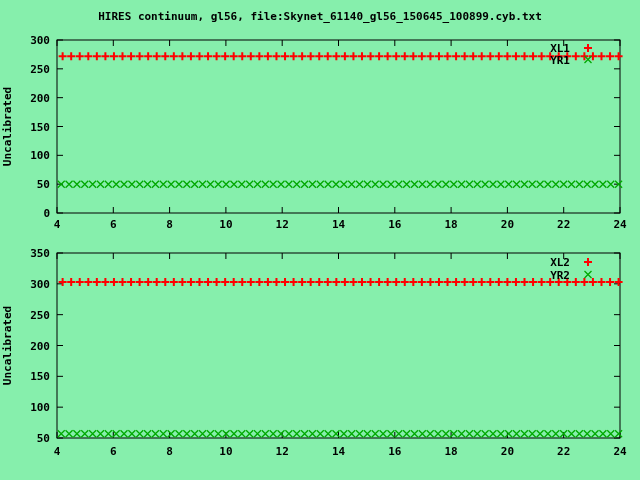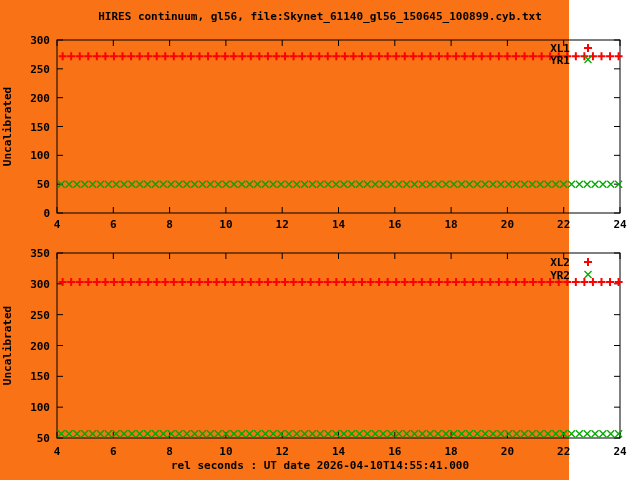--- a/index.html
+++ b/index.html
@@ -3,22 +3,22 @@
 <meta charset="utf-8">
 <style>
   html, body {
     margin: 0; padding: 0;
     width: 640px; height: 480px;
     background: #ffffff;
     overflow: hidden;
   }
   #window {
     position: relative;
-    width: 569px; height: 480px;
-    background: #f97316;
+    width: 640px; height: 480px;
+    background: #86efac;
     font-family: "DejaVu Sans Mono", "Liberation Mono", monospace;
   }
   .title-text {
     position: absolute;
     top: 10px; left: 0;
     width: 640px;
     text-align: center;
     font-size: 11px;
     font-weight: bold;
     color: #000000;
@@ -450,14 +450,13 @@
           <path d="M 599.3919366197183 430.18333333333334 L 606.3919366197183 437.18333333333334 M 606.3919366197183 430.18333333333334 L 599.3919366197183 437.18333333333334" stroke="#00a800" fill="none" stroke-width="1.3"></path>
           <path d="M 607.242218309859 430.18333333333334 L 614.242218309859 437.18333333333334 M 614.242218309859 430.18333333333334 L 607.242218309859 437.18333333333334" stroke="#00a800" fill="none" stroke-width="1.3"></path>
           <path d="M 615.0924999999999 430.18333333333334 L 622.0924999999999 437.18333333333334 M 622.0924999999999 430.18333333333334 L 615.0924999999999 437.18333333333334" stroke="#00a800" fill="none" stroke-width="1.3"></path>
         </g>
         <text x="570" y="266" text-anchor="end">XL2</text>
         <path d="M 584 262 H 592 M 588 258 V 266" stroke="#ff0000" fill="none" stroke-width="2"></path>
         <text x="570" y="278.5" text-anchor="end">YR2</text>
         <path d="M 584.5 271 L 591.5 278 M 591.5 271 L 584.5 278" stroke="#00a800" fill="none" stroke-width="1.3"></path>
       </g>
     </svg>
-  <div class="xlabel-text">rel seconds : UT date 2026-04-10T14:55:41.000</div>
 </div>
 
 </body></html>

